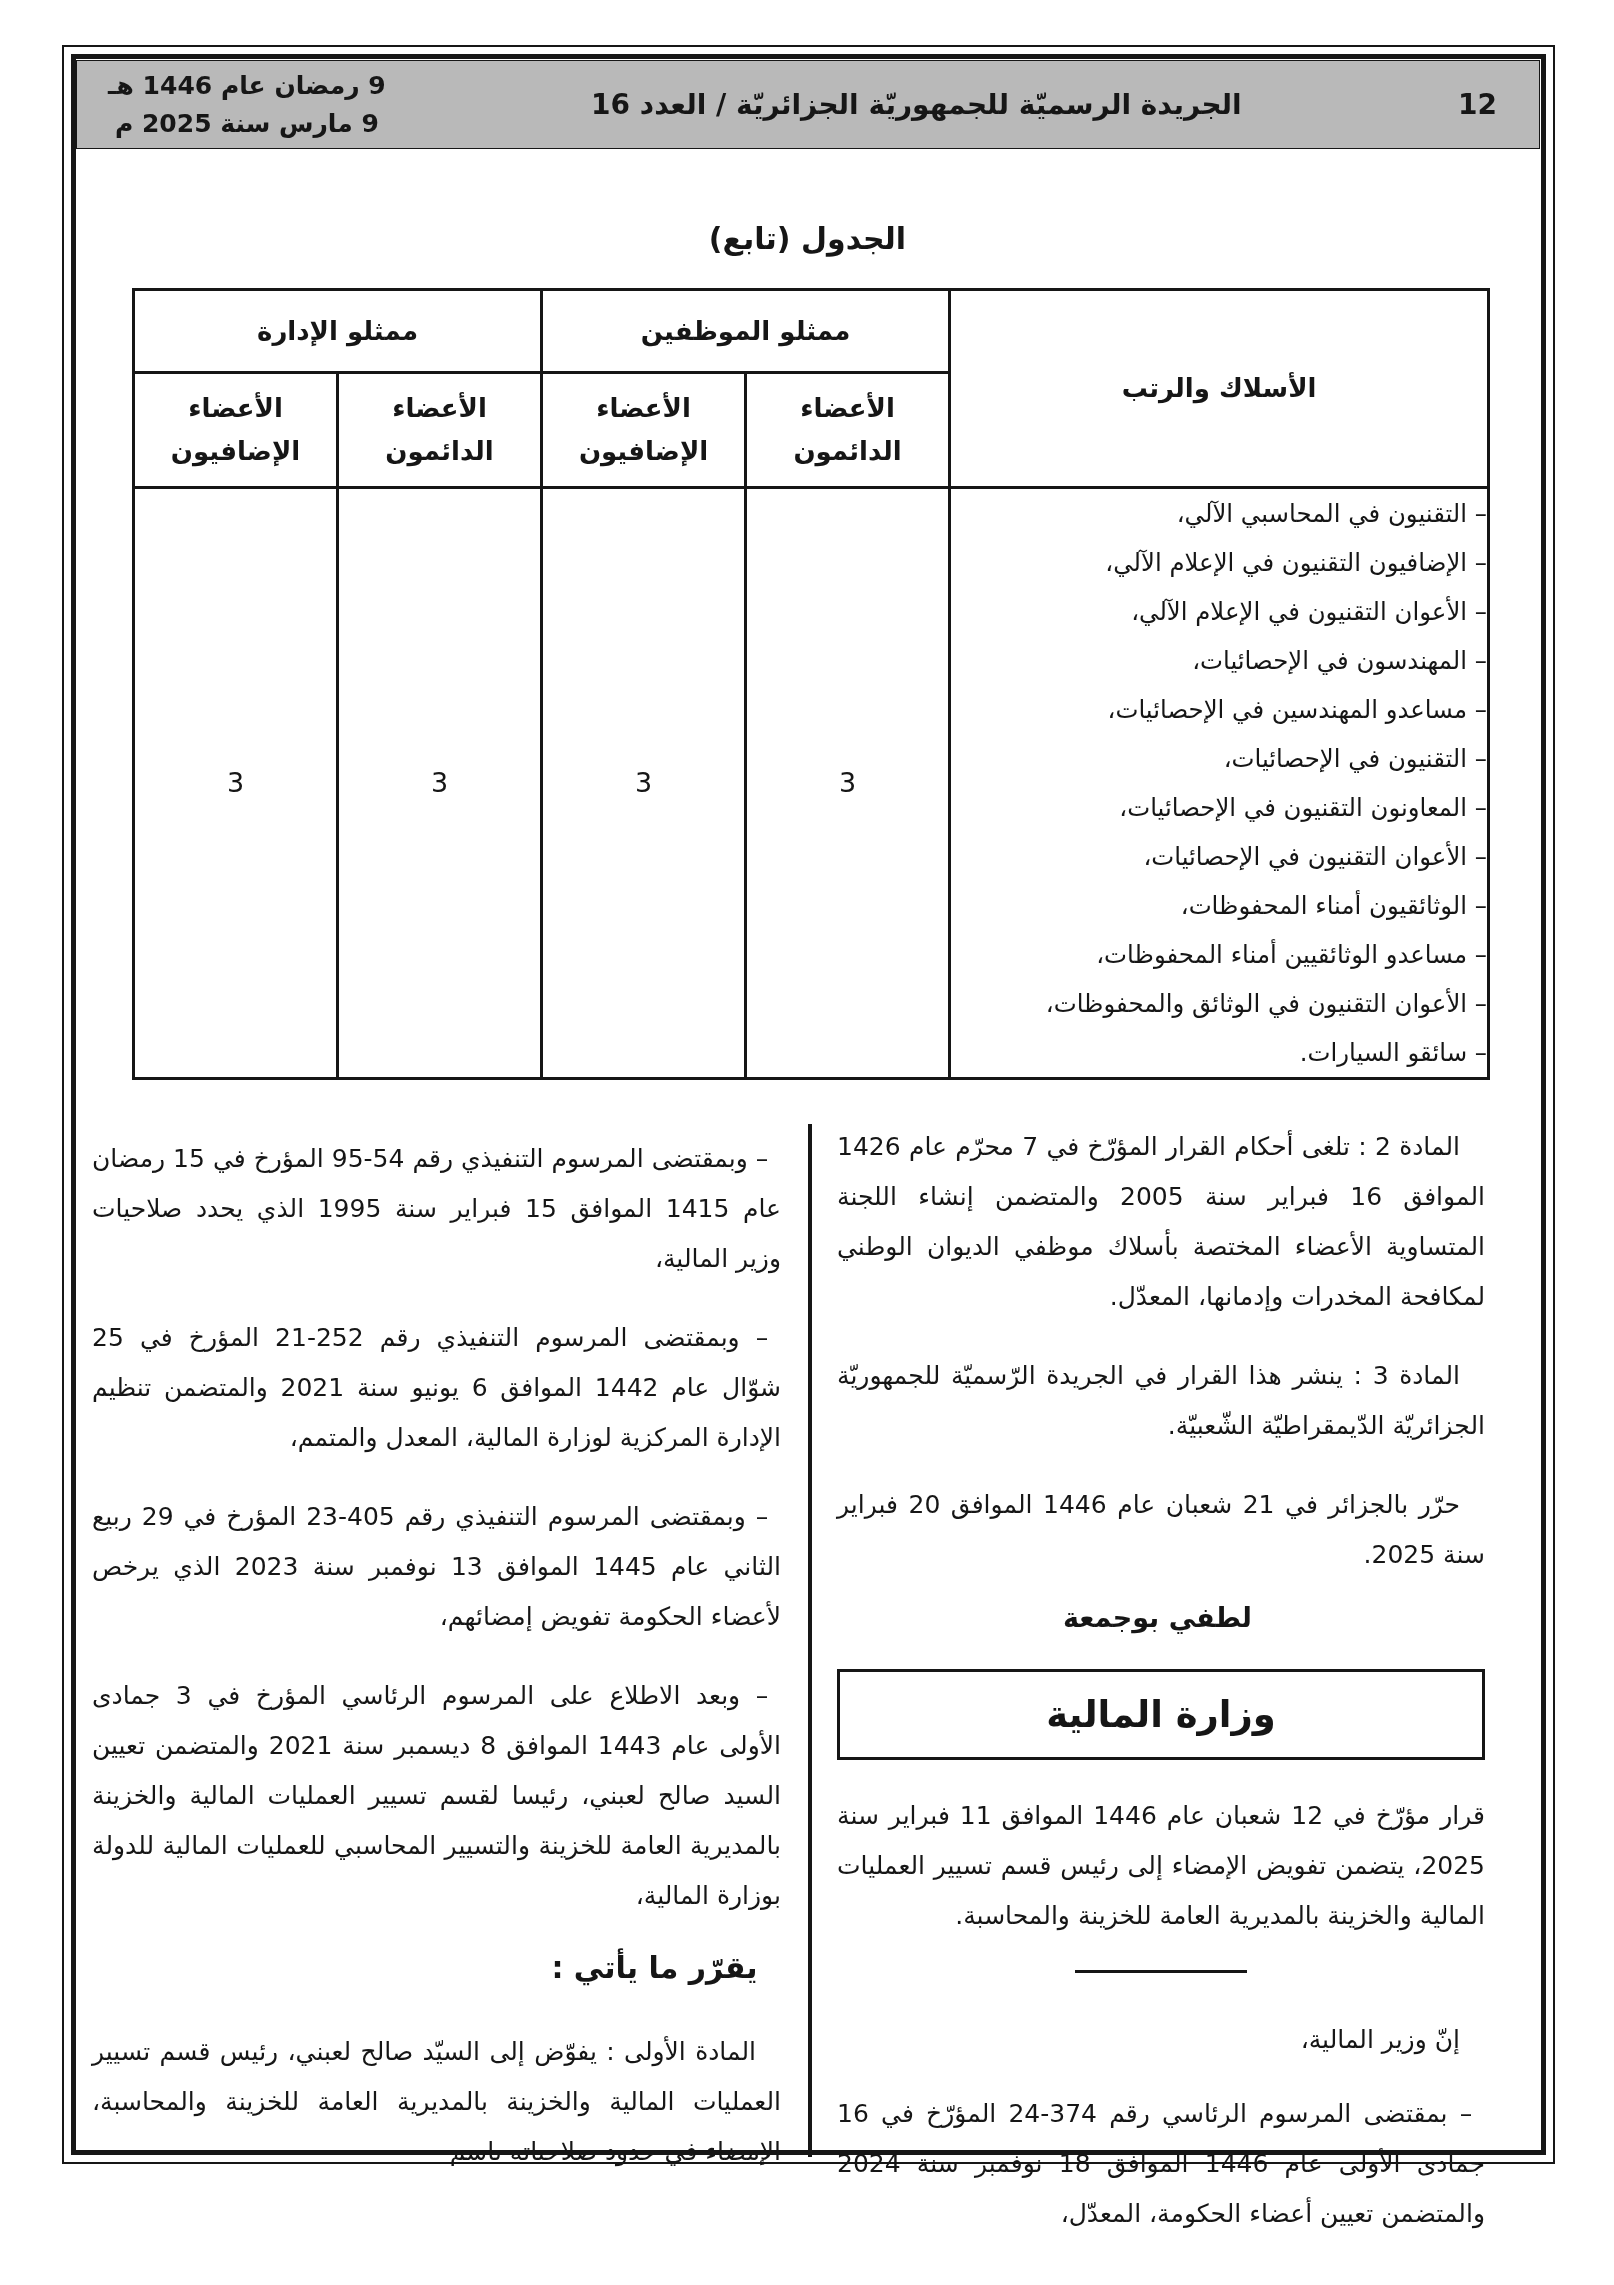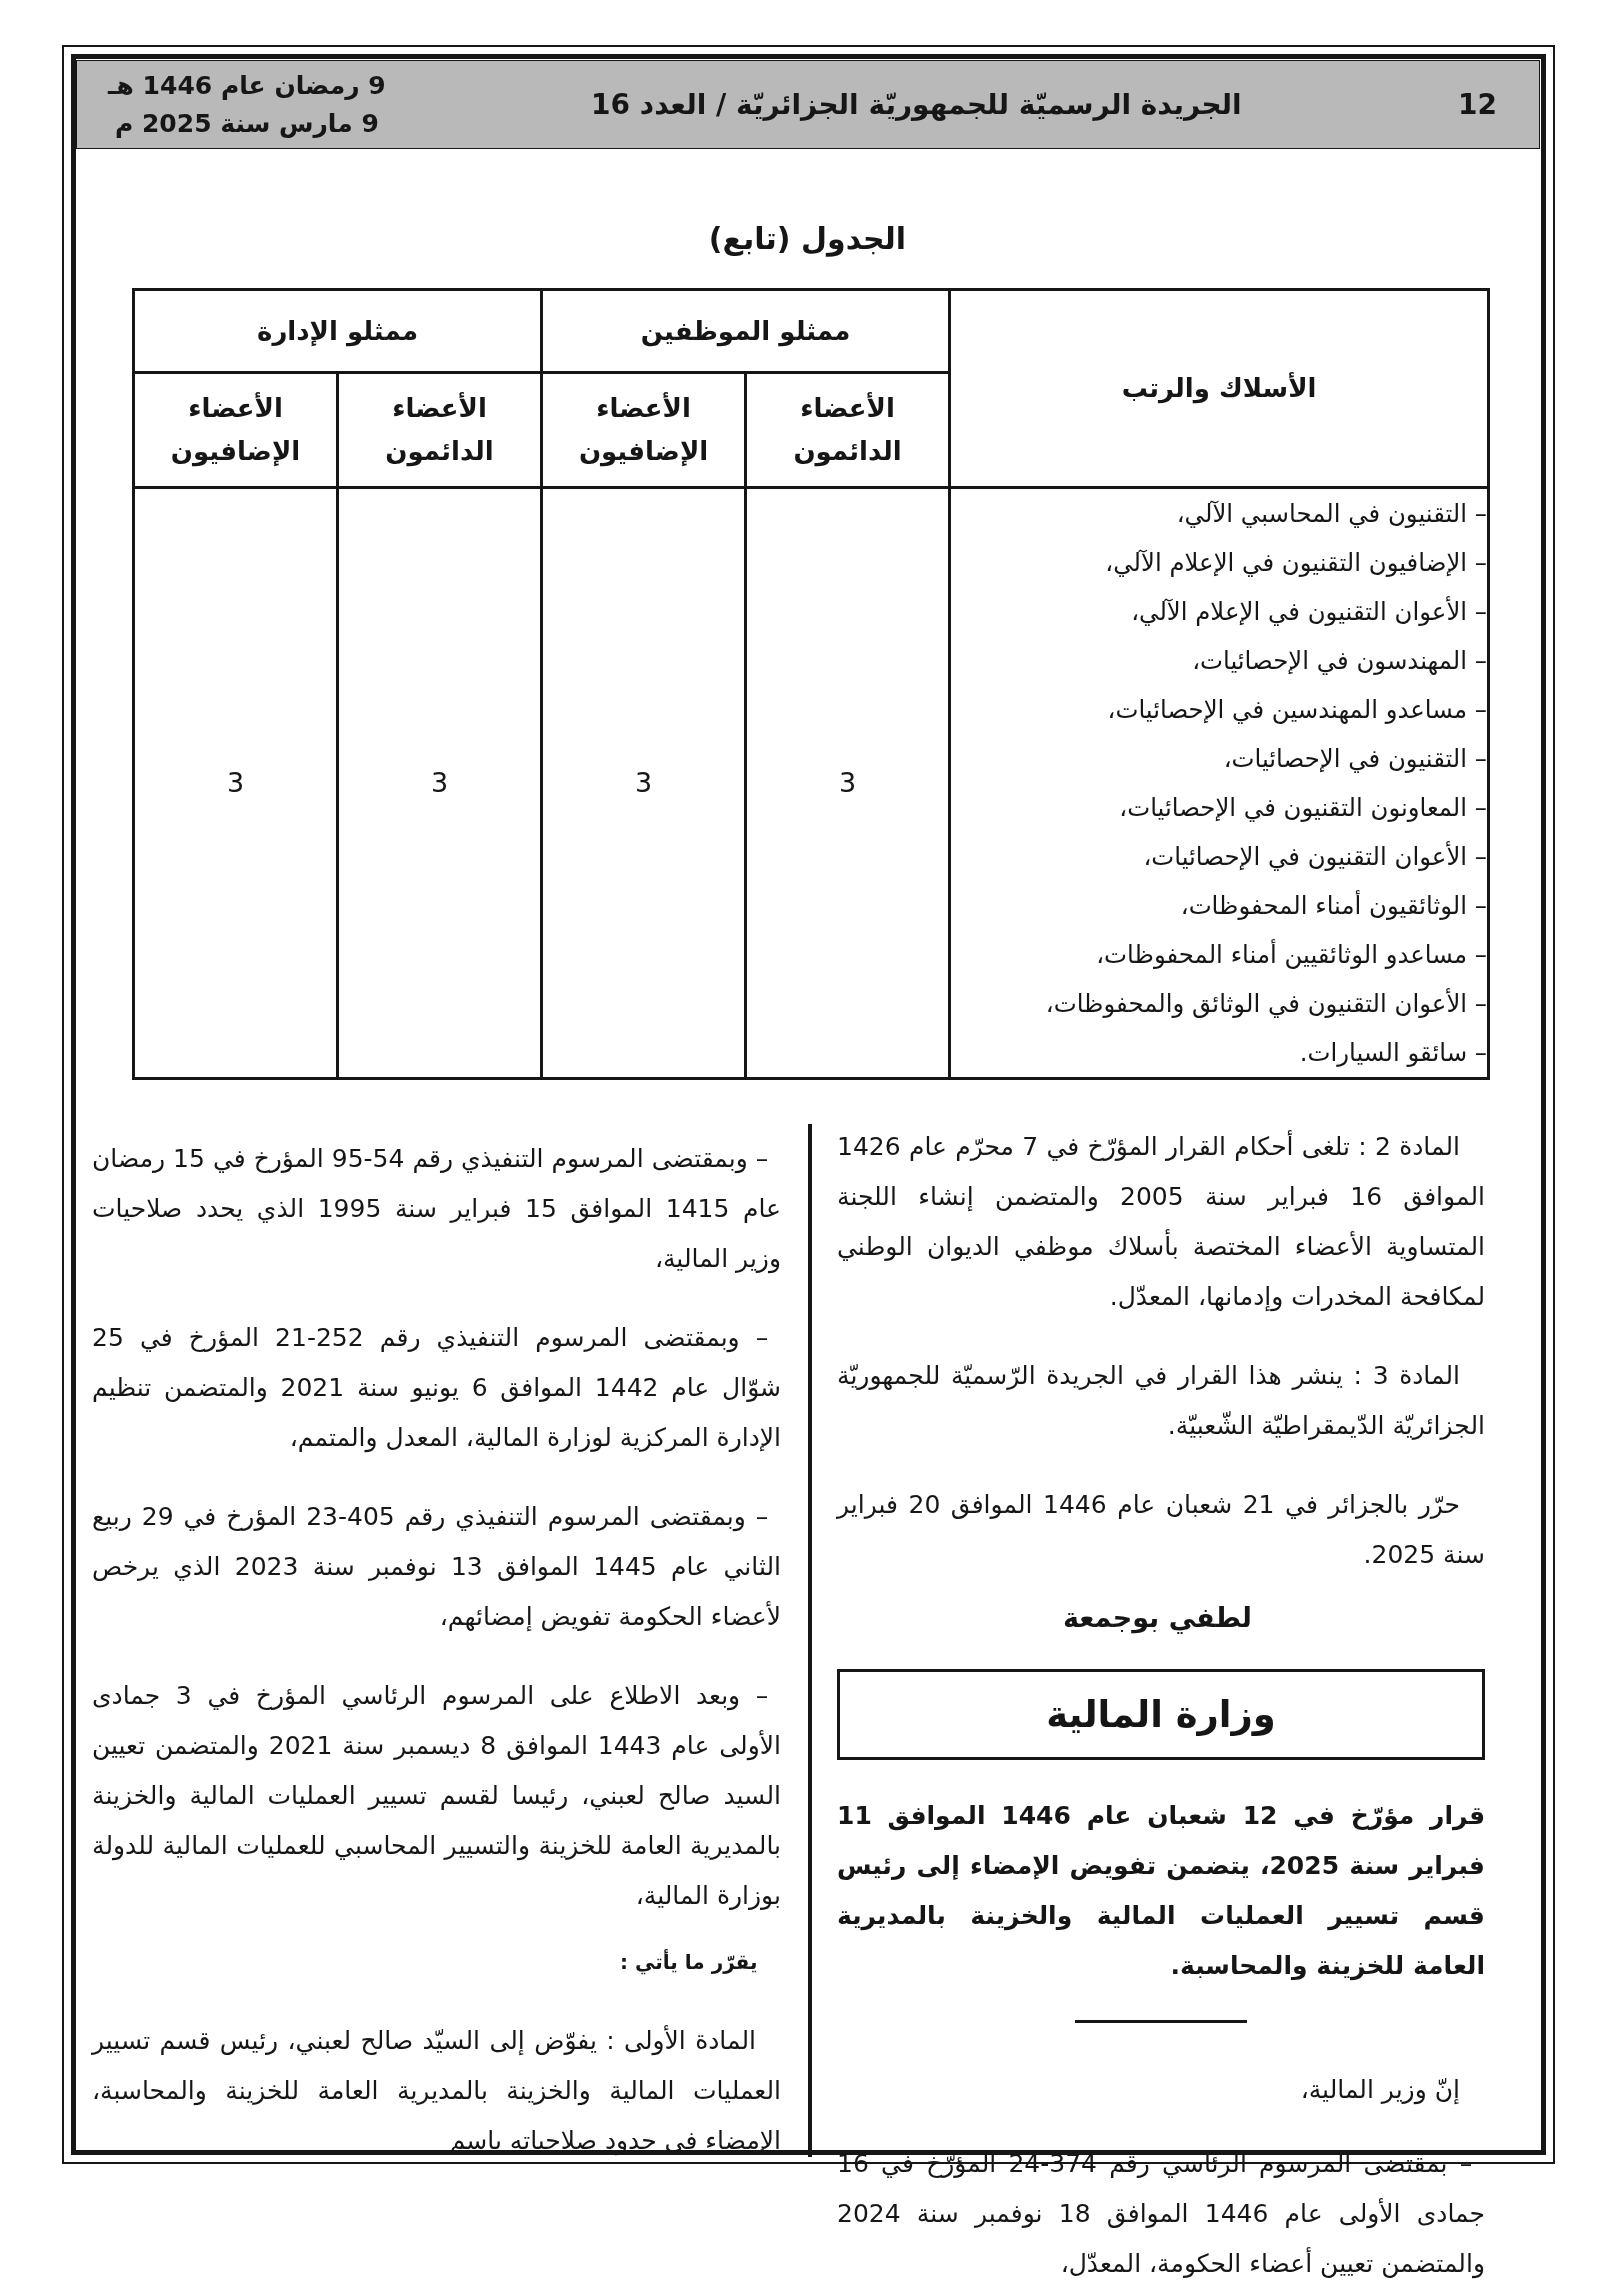--- a/index.html
+++ b/index.html
@@ -130,35 +130,35 @@
     border: 3.6px solid #161616;
     height: 85px;
     display: flex;
     align-items: center;
     justify-content: center;
     font-weight: bold;
     font-size: 37px;
     margin: 0 0 31px 0;
   }
   .decree-heading {
-    font-weight: bold;
+    font-weight: normal;
     font-size: 25px;
     line-height: 51px;
     text-align: justify;
     margin: 0 0 16.3px 0;
   }
   .section-separator {
     width: 172px;
     height: 0;
     border-top: 3.6px solid #161616;
     margin: 18px auto 42px auto;
   }
   .decides-line {
     font-weight: bold;
-    font-size: 20px;
+    font-size: 30px;
     text-indent: 23.5px;
     margin: 5.4px 0 42px 0;
   }
   .visa { margin-bottom: 40px; }
 </style>
 </head>
 <body>
 
 <div class="abs frame-outer"></div>
 <div class="abs frame-inner"></div>

